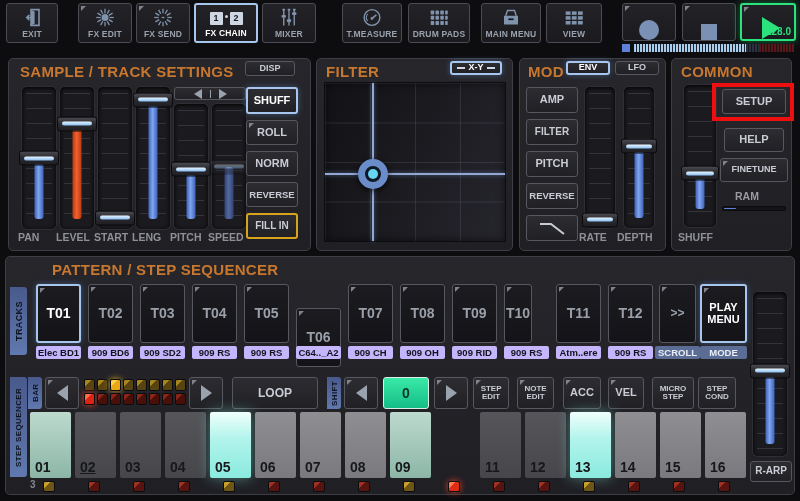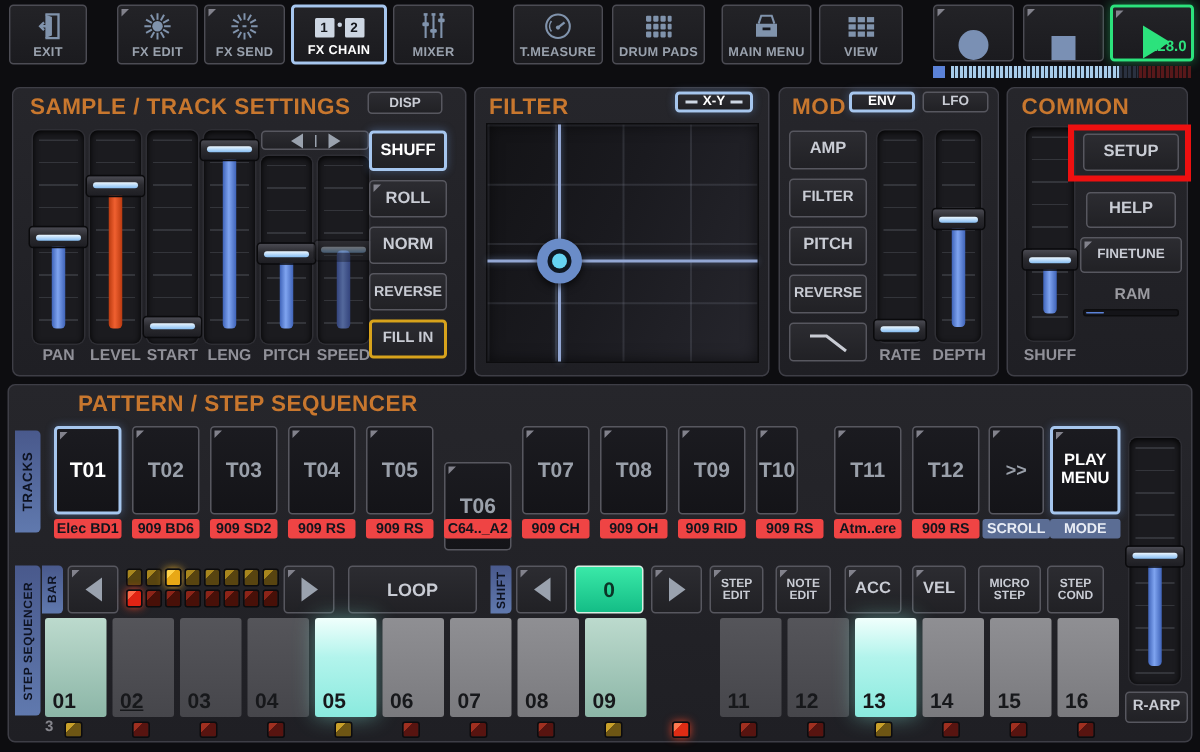--- a/index.html
+++ b/index.html
@@ -40,41 +40,41 @@
       background:repeating-linear-gradient(to bottom,rgba(200,210,225,.14) 0 1px,transparent 1px 15px);}
   .vsl-fill{position:absolute;left:50%;transform:translateX(-50%);width:9px;top:var(--pos);bottom:var(--fb,10px);
       border-radius:3px;background:linear-gradient(to right,#3f63b8,#7fa4f0 45%,#3f63b8);}
   .vsl-fill.orange{background:linear-gradient(to right,#b93a10,#f06030 45%,#b93a10);}
   .vsl-fill.dim{background:linear-gradient(to right,#33437c,#54699c 45%,#33437c);}
   .vsl-handle{position:absolute;left:-3px;right:-3px;top:var(--pos);transform:translateY(-50%);height:15px;
       background:linear-gradient(#4a4a52,#2b2b30 45%,#1e1e23);border:1px solid #0a0a0c;border-radius:3px;}
   .vsl-handle::after{content:"";position:absolute;left:4px;right:4px;top:50%;transform:translateY(-50%);height:4px;border-radius:2px;
       background:linear-gradient(#ecf7ff,#86bdf2);}
   .vsl-handle.ghost{opacity:.4;}
-  .sllabel{position:absolute;color:#909098;font-size:10.5px;font-weight:bold;text-align:center;}
+  .sllabel{position:absolute;color:#909098;font-size:10.5px;font-weight:bold;}
   
   #xypad{position:absolute;background:linear-gradient(295deg,#232329 0%,#1a1a1f 55%,#141417 100%);
       border:1px solid #0c0c0e;box-shadow:inset 0 0 10px rgba(0,0,0,.6);
       background-image:linear-gradient(rgba(120,125,140,.22) 1px,transparent 1px),
                        linear-gradient(90deg,rgba(120,125,140,.22) 1px,transparent 1px),
                        linear-gradient(295deg,#26262d 0%,#1a1a1f 55%,#131316 100%);
       background-size:25% 25%,25% 25%,100% 100%;}
   .xline{position:absolute;background:#93a7d4;box-shadow:0 0 4px rgba(130,160,220,.6);}
   #xypuck{position:absolute;width:30px;height:30px;border-radius:50%;border:7px solid #6a8cc8;background:#0f1822;
       box-shadow:0 2px 6px rgba(0,0,0,.7);}
   #xypuck::after{content:"";position:absolute;left:50%;top:50%;transform:translate(-50%,-50%);
       width:10px;height:10px;border-radius:50%;background:#66d4f2;}
   
   .vtab{position:absolute;background:linear-gradient(#6079ae,#49598c);color:#0e1322;font-weight:bold;
       display:flex;align-items:center;justify-content:center;border-radius:3px 0 0 3px;
       writing-mode:vertical-rl;transform:rotate(180deg);letter-spacing:.4px;}
   
   .trk{background:linear-gradient(#1b1b20,#141418);}
   .trk .tid{font-size:14px;}
-  .badge{position:absolute;background:#ef4444;color:#12141c;font-weight:bold;font-size:9.5px;border-radius:2px;
+  .badge{position:absolute;background:#c4b5fd;color:#12141c;font-weight:bold;font-size:9.5px;border-radius:2px;
       display:flex;align-items:center;justify-content:center;white-space:nowrap;overflow:hidden;height:13px;}
   .badge.dark{background:#5b6d94;color:#e9edf5;}
   
   .step{position:absolute;top:412px;width:41px;height:66px;border-radius:2px;display:flex;align-items:flex-end;
       padding:0 0 3px 5px;font-weight:bold;font-size:14px;color:#17181b;}
   .s-dark{background:linear-gradient(#55555a,#46464b);}
   .s-light{background:linear-gradient(#8f8f93,#7a7a7e);}
   .s-dim{background:linear-gradient(#bcdacd,#8cb6a7);}
   .s-bright{background:linear-gradient(#f0fffc,#b2f4ec 40%,#8aeade);box-shadow:0 0 14px rgba(140,240,225,.45);}
   .sflag{position:absolute;top:481px;width:12px;height:11px;border:1px solid #0c0c0e;border-radius:2px;}

